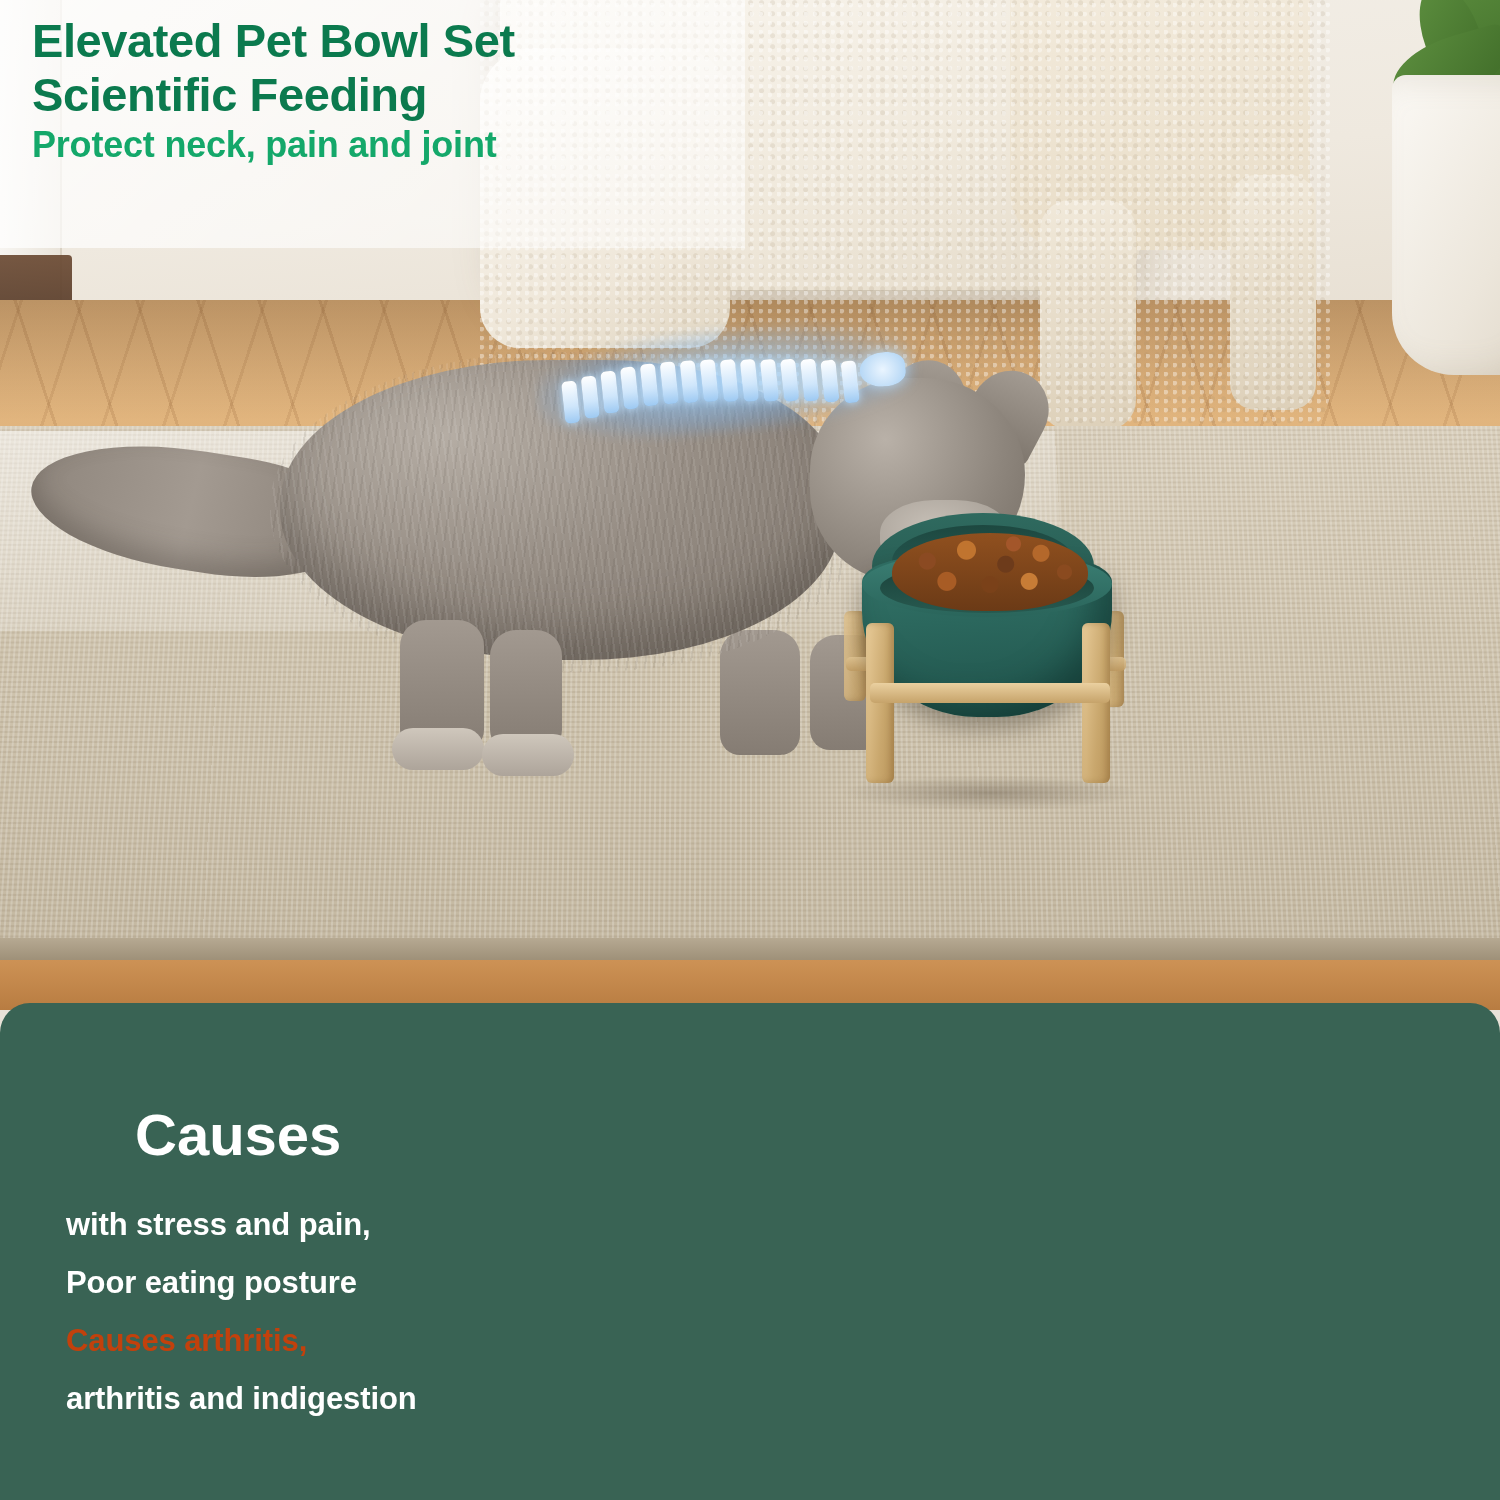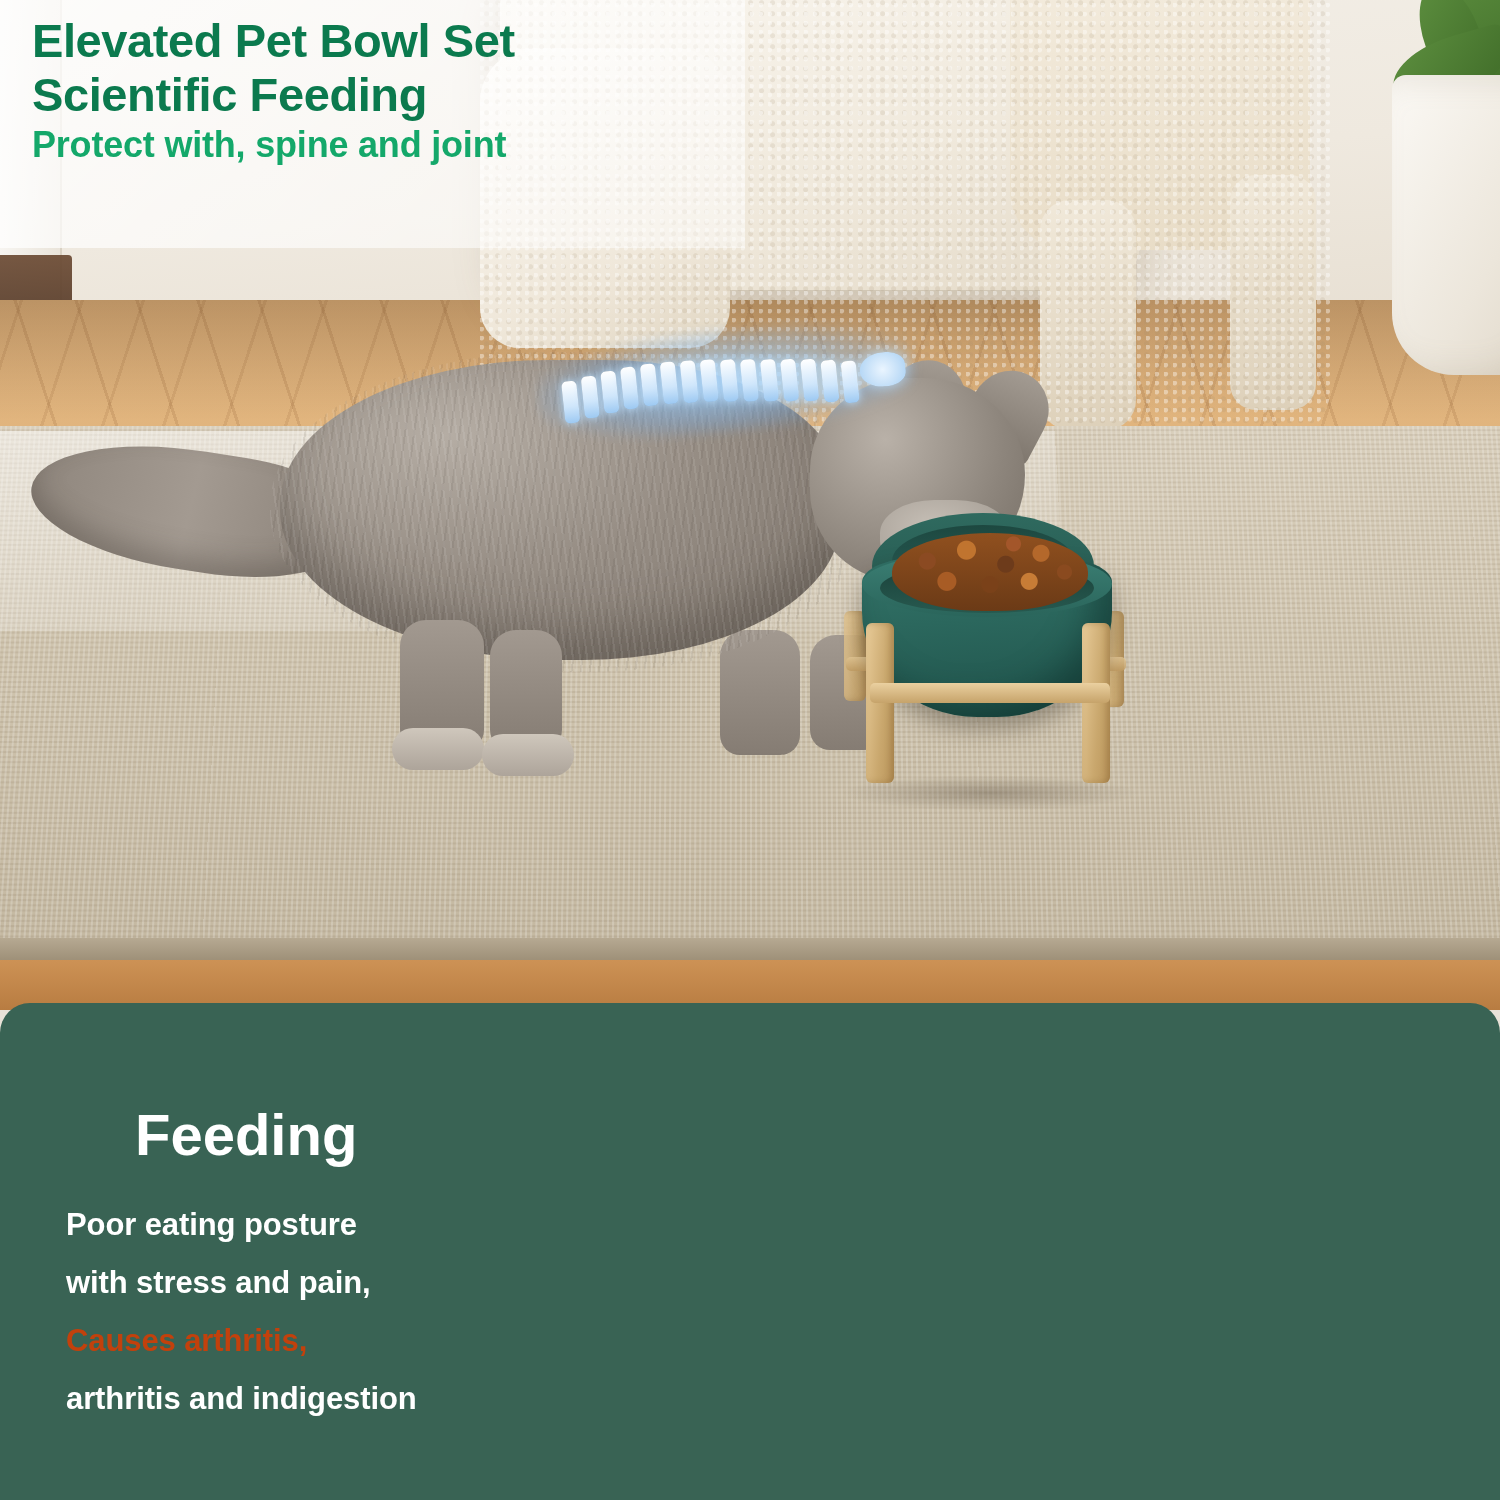--- a/index.html
+++ b/index.html
@@ -250,36 +250,36 @@
       <div class="kibble"></div>
       <div class="stand-leg s1"></div>
       <div class="stand-leg s2"></div>
       <div class="stand-rail"></div>
     </div>
 
     <div class="headline-plate"></div>
     <div class="headline">
       <div class="h-line" style="color: rgb(11, 122, 78);">Elevated Pet Bowl Set</div>
       <div class="h-line" style="color: rgb(11, 122, 78);">Scientific Feeding</div>
-      <div class="s-line" style="color: rgb(20, 168, 106);">Protect with, spine and joint</div>
+      <div class="s-line" style="color: rgb(20, 168, 106);">Protect neck, pain and joint</div>
     </div>
   </div>
 
   <div class="panel" style="background: rgb(57, 99, 84);">
 
     
     
 
     
     
 
     
   </div>
 
-  <div class="panel-title" style="color: rgb(255, 255, 255);">Feeding</div>
+  <div class="panel-title" style="color: rgb(255, 255, 255);">Causes</div>
   <div class="panel-body">
+    <div class="p-line" style="color: rgb(255, 255, 255);">with stress and pain,</div>
     <div class="p-line" style="color: rgb(255, 255, 255);">Poor eating posture</div>
-    <div class="p-line" style="color: rgb(255, 255, 255);">with stress and pain,</div>
     <div class="p-line" style="color: #c2410c;">Causes arthritis,</div>
     <div class="p-line" style="color: rgb(255, 255, 255);">arthritis and indigestion</div>
   </div>
 
 </div>
 
 </body></html>

